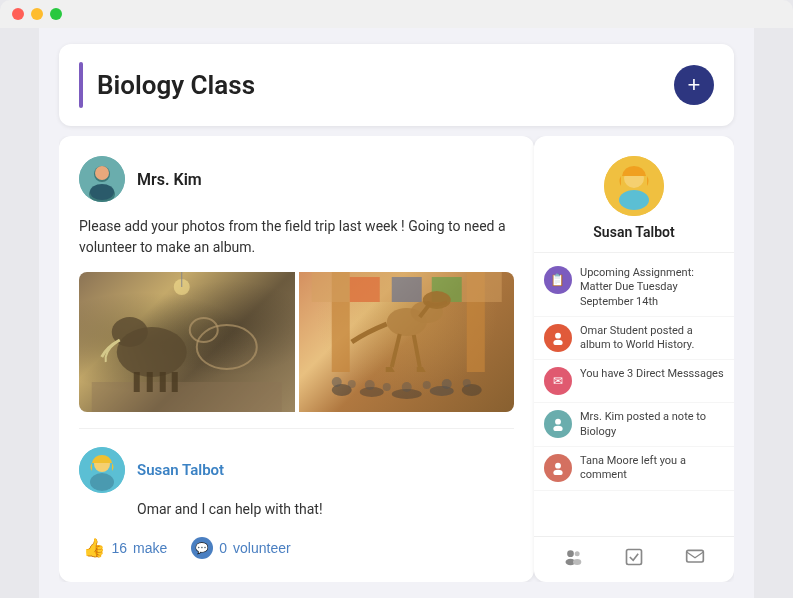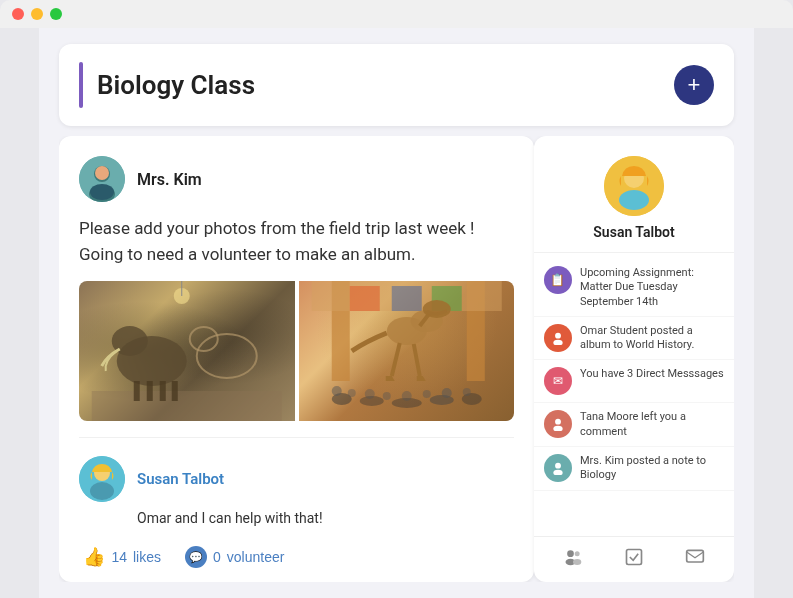--- a/index.html
+++ b/index.html
@@ -128,21 +128,21 @@
       justify-content: center;
     }
 
     .post-author {
       font-size: 16px;
       font-weight: 600;
       color: #222;
     }
 
     .post-text {
-      font-size: 17px;
+      font-size: 14px;
       color: #333;
       line-height: 1.5;
       margin-bottom: 14px;
     }
 
     .photos-grid {
       display: grid;
       grid-template-columns: 1fr 1fr;
       gap: 4px;
       margin-bottom: 16px;
@@ -454,22 +454,22 @@
               <path d="M33 16 Q36 20 33 24" fill="#f0c030"></path>
             </svg>
           </div>
           <span class="reply-author">Susan Talbot</span>
         </div>
         <p class="reply-text">Omar and I can help with that!</p>
 
         <div class="actions-bar">
           <button class="action-btn">
             <span class="like-icon">👍</span>
-            <span>14</span>
-            <span>likes</span>
+            <span>16</span>
+            <span>make</span>
           </button>
           <button class="action-btn">
             <div class="comment-icon-wrap">
               <span>💬</span>
             </div>
             <span>0</span>
             <span>volunteer</span>
           </button>
         </div>
       </div>
@@ -509,39 +509,39 @@
           </div>
           <span class="notif-text">Omar Student posted a album to World History.</span>
         </div>
 
         <div class="notification-item">
           <div class="notif-icon" style="background:#e05a70">✉</div>
           <span class="notif-text">You have 3 Direct Messsages</span>
         </div>
 
         <div class="notification-item">
+          <div class="notif-icon" style="background:#6aadad">
+            <svg viewBox="0 0 24 24" width="14" height="14">
+              <circle cx="12" cy="8" r="5" fill="white"></circle>
+              <ellipse cx="12" cy="20" rx="8" ry="5" fill="white"></ellipse>
+            </svg>
+          </div>
+          <span class="notif-text">Mrs. Kim posted a note to Biology</span>
+        </div>
+
+        <div class="notification-item">
           <div class="notif-icon" style="background:#d47060">
             <svg viewBox="0 0 24 24" width="14" height="14">
               <circle cx="12" cy="8" r="5" fill="white"></circle>
               <ellipse cx="12" cy="20" rx="8" ry="5" fill="white"></ellipse>
             </svg>
           </div>
           <span class="notif-text">Tana Moore left you a comment</span>
         </div>
 
-        <div class="notification-item">
-          <div class="notif-icon" style="background:#6aadad">
-            <svg viewBox="0 0 24 24" width="14" height="14">
-              <circle cx="12" cy="8" r="5" fill="white"></circle>
-              <ellipse cx="12" cy="20" rx="8" ry="5" fill="white"></ellipse>
-            </svg>
-          </div>
-          <span class="notif-text">Mrs. Kim posted a note to Biology</span>
-        </div>
-
       </div>
 
       <div class="right-panel-footer">
         <button class="footer-icon-btn">
           <svg viewBox="0 0 24 24" width="20" height="20">
             <circle cx="9" cy="8" r="4" fill="#888"></circle>
             <ellipse cx="9" cy="18" rx="6" ry="4" fill="#888"></ellipse>
             <circle cx="17" cy="8" r="3" fill="#bbb"></circle>
             <ellipse cx="17" cy="18" rx="5" ry="3.5" fill="#bbb"></ellipse>
           </svg>

